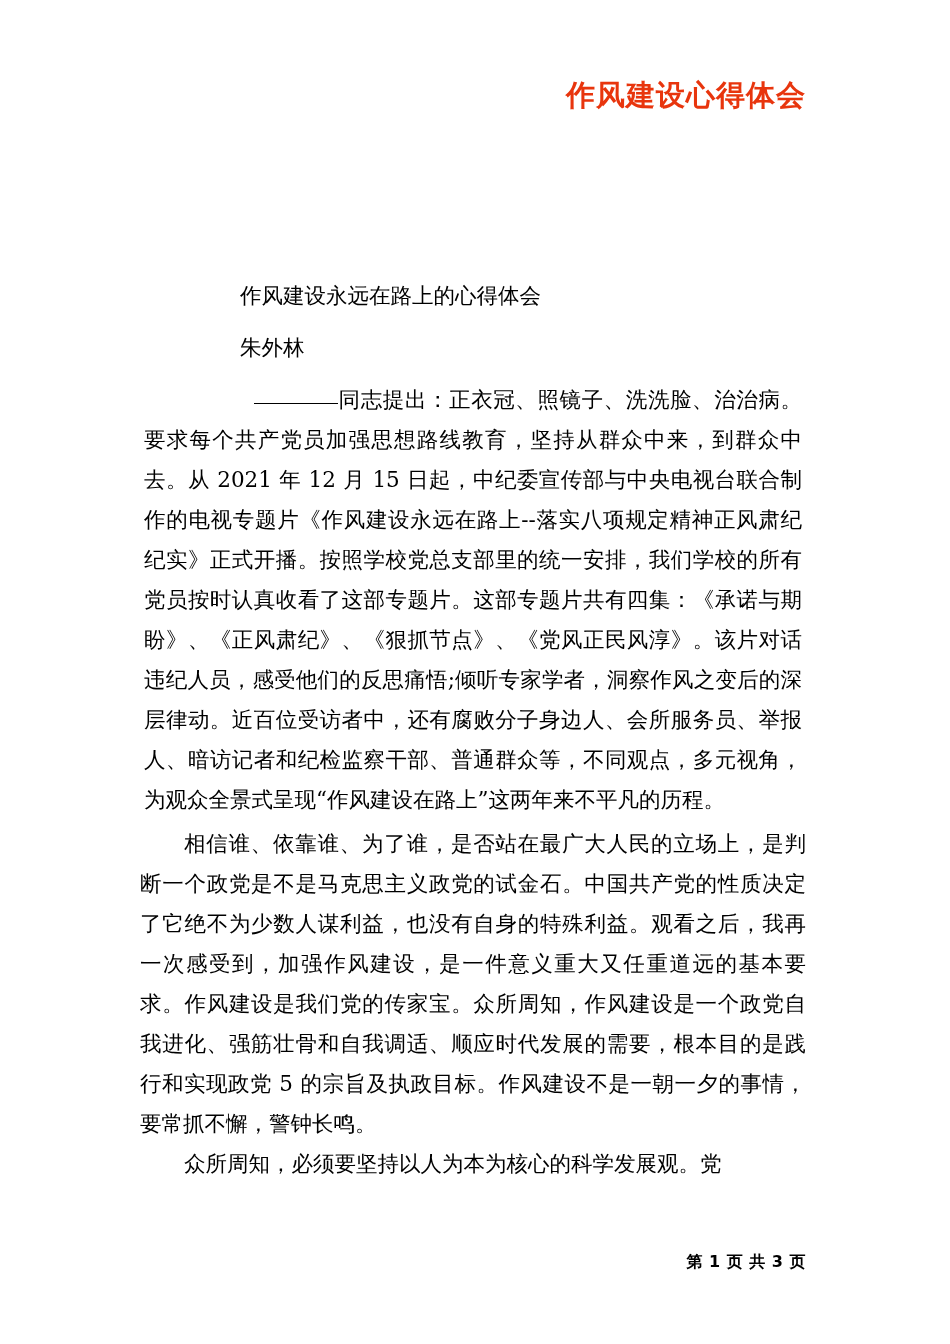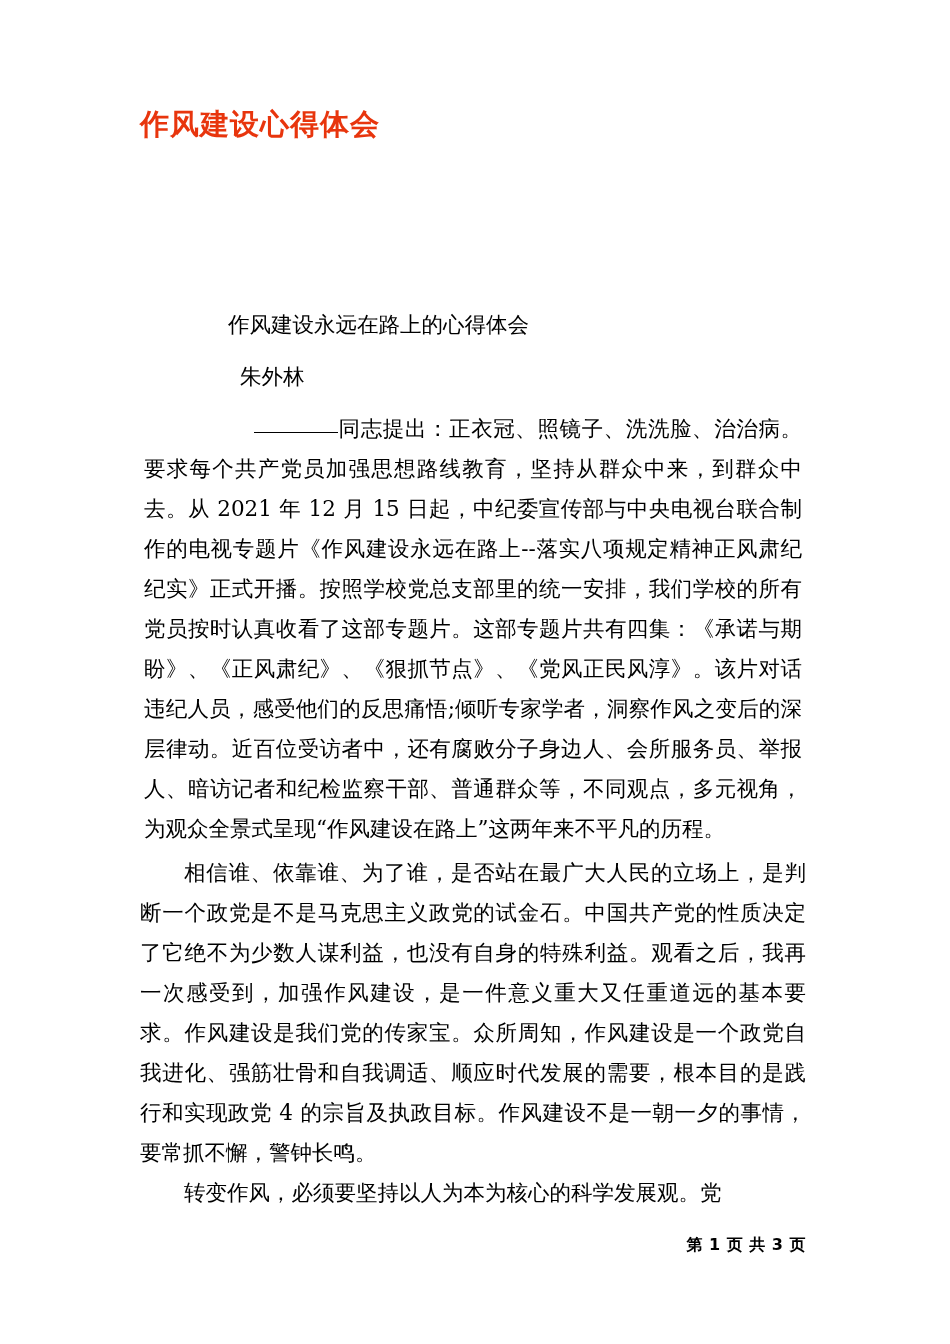--- a/index.html
+++ b/index.html
@@ -16,39 +16,39 @@
     overflow: hidden;
   }
   .page {
     position: relative;
     width: 950px;
     height: 1344px;
     box-sizing: border-box;
     padding: 0 144px 0 140px;
   }
   .doc-title {
-    text-align: left;
+    text-align: right;
     color: #e8350d;
     font-size: 29px;
     font-weight: bold;
     letter-spacing: 1px;
     margin: 0;
-    padding-top: 105px;
+    padding-top: 76px;
     font-family: "DejaVu Sans", "Liberation Sans", sans-serif;
   }
   .body-block {
     margin-top: 160px;
     font-size: 21.5px;
     line-height: 40px;
     text-align: justify;
     text-justify: inter-ideograph;
   }
   .p-indent-sub {
     text-indent: 88px;
-    margin: 0;
+    margin: 12px;
   }
   .p-name {
     text-indent: 88px;
     margin: 12px;
   }
   .p-first {
     text-indent: 110px;
     margin: 4px;
   }
   .p-para {
@@ -57,21 +57,21 @@
   }
   .blank-line {
     display: inline-block;
     width: 84px;
     border-bottom: 1.5px solid #000;
     vertical-align: 3px;
   }
   .footer {
     position: absolute;
     right: 144px;
-    bottom: 88px;
+    bottom: 71px;
     font-size: 16px;
     font-family: "DejaVu Sans", "Liberation Sans", sans-serif;
     font-weight: bold;
     color: #000;
     letter-spacing: 0.5px;
   }
 </style>
 </head>
 <body>
 
@@ -80,21 +80,21 @@
   <h1 class="doc-title">作风建设心得体会</h1>
 
   <div class="body-block">
 
     <p class="p-indent-sub">作风建设永远在路上的心得体会</p>
 
     <p class="p-name">朱外林</p>
 
     <p class="p-first"><span class="blank-line"></span><span>同志提出：正衣冠、照镜子、洗洗脸、治治病。要求每个共产党员加强思想路线教育，坚持从群众中来，到群众中去。从 2021 年 12 月 15 日起，中纪委宣传部与中央电视台联合制作的电视专题片《作风建设永远在路上--落实八项规定精神正风肃纪纪实》正式开播。按照学校党总支部里的统一安排，我们学校的所有党员按时认真收看了这部专题片。这部专题片共有四集：《承诺与期盼》、《正风肃纪》、《狠抓节点》、《党风正民风淳》。该片对话违纪人员，感受他们的反思痛悟;倾听专家学者，洞察作风之变后的深层律动。近百位受访者中，还有腐败分子身边人、会所服务员、举报人、暗访记者和纪检监察干部、普通群众等，不同观点，多元视角，为观众全景式呈现“作风建设在路上”这两年来不平凡的历程。</span></p>
 
-    <p class="p-para">相信谁、依靠谁、为了谁，是否站在最广大人民的立场上，是判断一个政党是不是马克思主义政党的试金石。中国共产党的性质决定了它绝不为少数人谋利益，也没有自身的特殊利益。观看之后，我再一次感受到，加强作风建设，是一件意义重大又任重道远的基本要求。作风建设是我们党的传家宝。众所周知，作风建设是一个政党自我进化、强筋壮骨和自我调适、顺应时代发展的需要，根本目的是践行和实现政党 4 的宗旨及执政目标。作风建设不是一朝一夕的事情，要常抓不懈，警钟长鸣。</p>
+    <p class="p-para">相信谁、依靠谁、为了谁，是否站在最广大人民的立场上，是判断一个政党是不是马克思主义政党的试金石。中国共产党的性质决定了它绝不为少数人谋利益，也没有自身的特殊利益。观看之后，我再一次感受到，加强作风建设，是一件意义重大又任重道远的基本要求。作风建设是我们党的传家宝。众所周知，作风建设是一个政党自我进化、强筋壮骨和自我调适、顺应时代发展的需要，根本目的是践行和实现政党 5 的宗旨及执政目标。作风建设不是一朝一夕的事情，要常抓不懈，警钟长鸣。</p>
 
-    <p class="p-para">转变作风，必须要坚持以人为本为核心的科学发展观。党</p>
+    <p class="p-para">众所周知，必须要坚持以人为本为核心的科学发展观。党</p>
 
   </div>
 
   <div class="footer">第 1 页 共 3 页</div>
 
 </div>
 
 </body></html>

